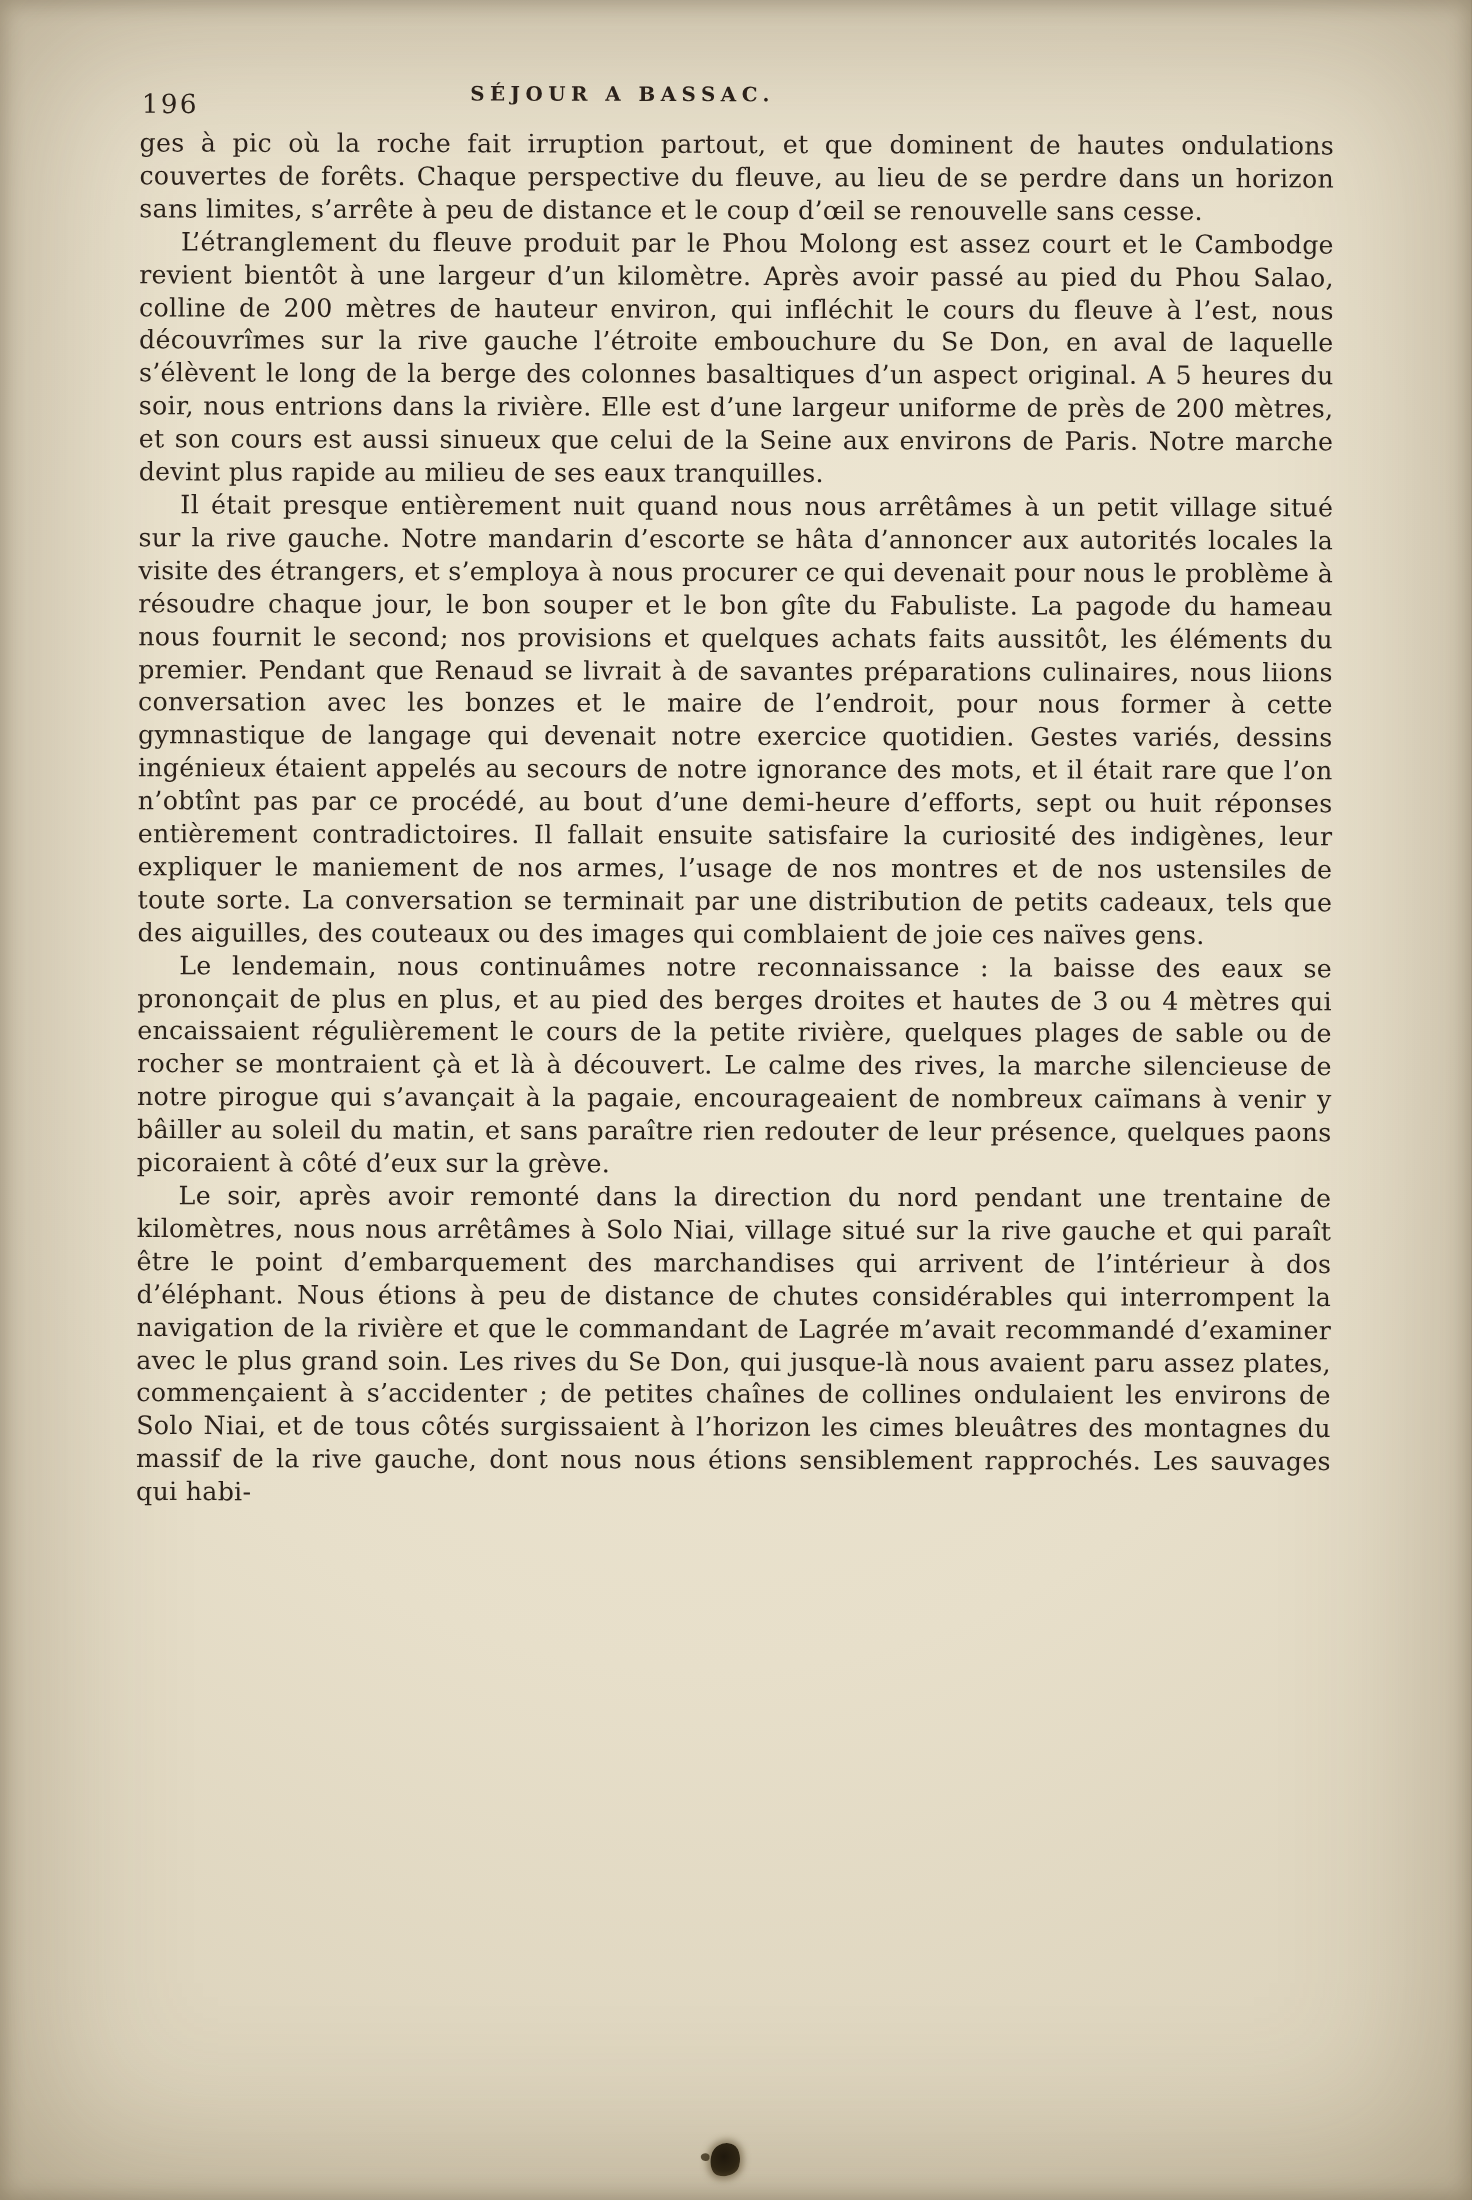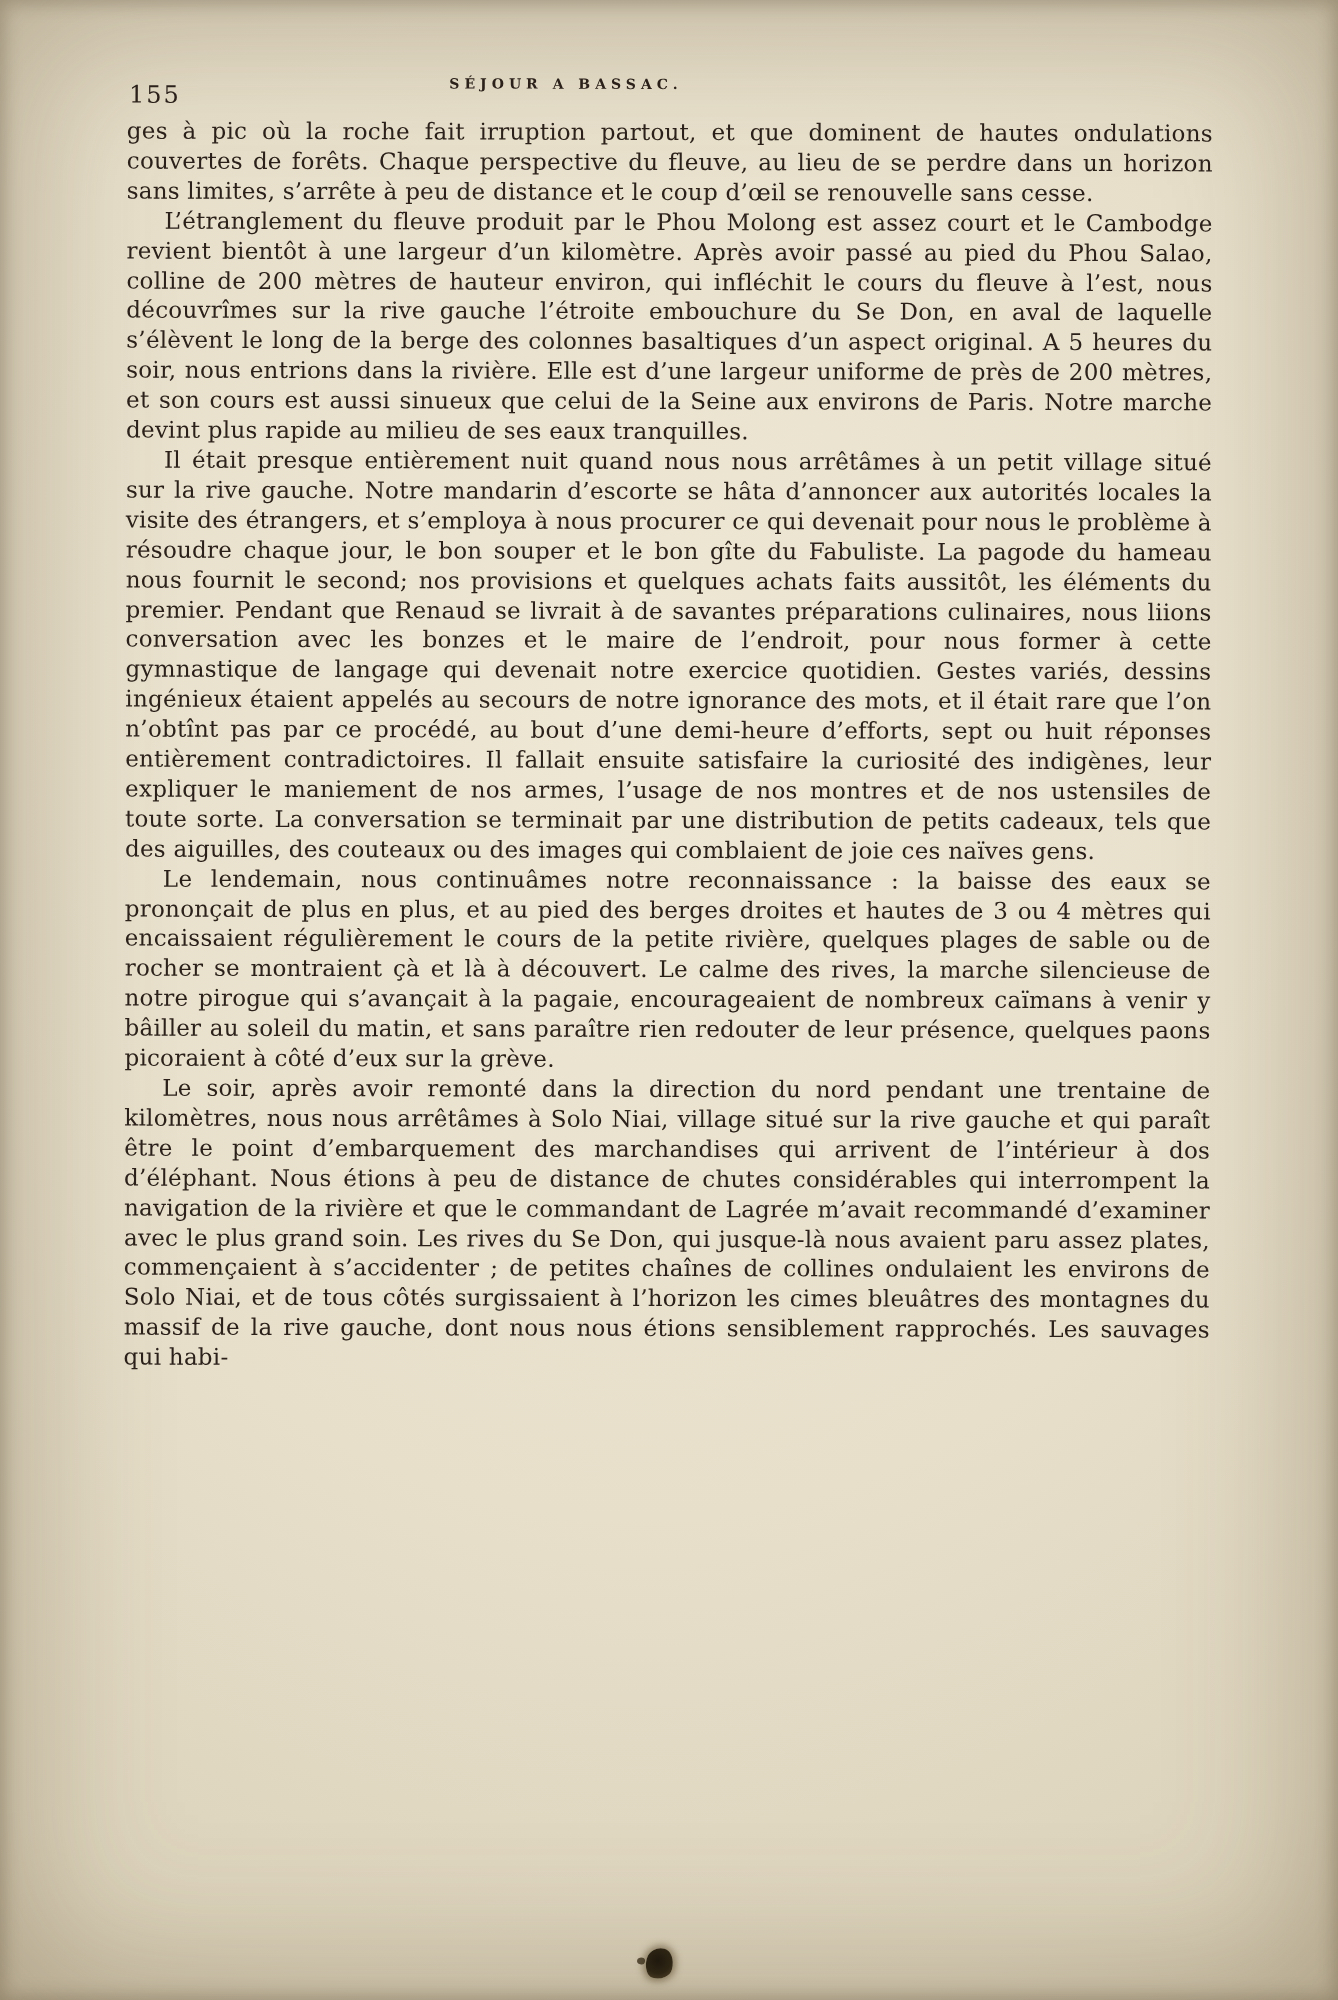--- a/index.html
+++ b/index.html
@@ -43,21 +43,21 @@
     left: 2px;
     top: 8px;
     font-size: 24px;
     letter-spacing: 2px;
   }
   .running-title {
     position: absolute;
     left: 50%;
     top: 2px;
     transform: translateX(-50%) translateX(-104px);
-    font-size: 14px;
+    font-size: 18px;
     font-weight: 600;
     letter-spacing: 5px;
     white-space: nowrap;
   }
   .text-block {
     margin-top: 8px;
     font-size: 23px;
     line-height: 29.9px;
     letter-spacing: 0.25px;
     text-align: justify;
@@ -92,21 +92,21 @@
     border-radius: 60% 40% 50% 50% / 50% 55% 45% 50%;
   }
 </style>
 </head>
 <body>
 
 <div class="scan-page">
   <div class="page-inner">
 
     <header class="running-header">
-      <span class="page-number">155</span>
+      <span class="page-number">196</span>
       <span class="running-title">SÉJOUR A BASSAC.</span>
     </header>
 
     <main class="text-block">
       <p class="continuation">ges à pic où la roche fait irruption partout, et que dominent de hautes ondulations couvertes de forêts. Chaque perspective du fleuve, au lieu de se perdre dans un horizon sans limites, s’arrête à peu de distance et le coup d’œil se renouvelle sans cesse.</p>
       <p>L’étranglement du fleuve produit par le Phou Molong est assez court et le Cambodge revient bientôt à une largeur d’un kilomètre. Après avoir passé au pied du Phou Salao, colline de 200 mètres de hauteur environ, qui infléchit le cours du fleuve à l’est, nous découvrîmes sur la rive gauche l’étroite embouchure du Se Don, en aval de laquelle s’élèvent le long de la berge des colonnes basaltiques d’un aspect original. A 5 heures du soir, nous entrions dans la rivière. Elle est d’une largeur uniforme de près de 200 mètres, et son cours est aussi sinueux que celui de la Seine aux environs de Paris. Notre marche devint plus rapide au milieu de ses eaux tranquilles.</p>
       <p>Il était presque entièrement nuit quand nous nous arrêtâmes à un petit village situé sur la rive gauche. Notre mandarin d’escorte se hâta d’annoncer aux autorités locales la visite des étrangers, et s’employa à nous procurer ce qui devenait pour nous le problème à résoudre chaque jour, le bon souper et le bon gîte du Fabuliste. La pagode du hameau nous fournit le second; nos provisions et quelques achats faits aussitôt, les éléments du premier. Pendant que Renaud se livrait à de savantes préparations culinaires, nous liions conversation avec les bonzes et le maire de l’endroit, pour nous former à cette gymnastique de langage qui devenait notre exercice quotidien. Gestes variés, dessins ingénieux étaient appelés au secours de notre ignorance des mots, et il était rare que l’on n’obtînt pas par ce procédé, au bout d’une demi-heure d’efforts, sept ou huit réponses entièrement contradictoires. Il fallait ensuite satisfaire la curiosité des indigènes, leur expliquer le maniement de nos armes, l’usage de nos montres et de nos ustensiles de toute sorte. La conversation se terminait par une distribution de petits cadeaux, tels que des aiguilles, des couteaux ou des images qui comblaient de joie ces naïves gens.</p>
       <p>Le lendemain, nous continuâmes notre reconnaissance : la baisse des eaux se prononçait de plus en plus, et au pied des berges droites et hautes de 3 ou 4 mètres qui encaissaient régulièrement le cours de la petite rivière, quelques plages de sable ou de rocher se montraient çà et là à découvert. Le calme des rives, la marche silencieuse de notre pirogue qui s’avançait à la pagaie, encourageaient de nombreux caïmans à venir y bâiller au soleil du matin, et sans paraître rien redouter de leur présence, quelques paons picoraient à côté d’eux sur la grève.</p>
       <p>Le soir, après avoir remonté dans la direction du nord pendant une trentaine de kilomètres, nous nous arrêtâmes à Solo Niai, village situé sur la rive gauche et qui paraît être le point d’embarquement des marchandises qui arrivent de l’intérieur à dos d’éléphant. Nous étions à peu de distance de chutes considérables qui interrompent la navigation de la rivière et que le commandant de Lagrée m’avait recommandé d’examiner avec le plus grand soin. Les rives du Se Don, qui jusque-là nous avaient paru assez plates, commençaient à s’accidenter ; de petites chaînes de collines ondulaient les environs de Solo Niai, et de tous côtés surgissaient à l’horizon les cimes bleuâtres des montagnes du massif de la rive gauche, dont nous nous étions sensiblement rapprochés. Les sauvages qui habi-</p>
     </main>

